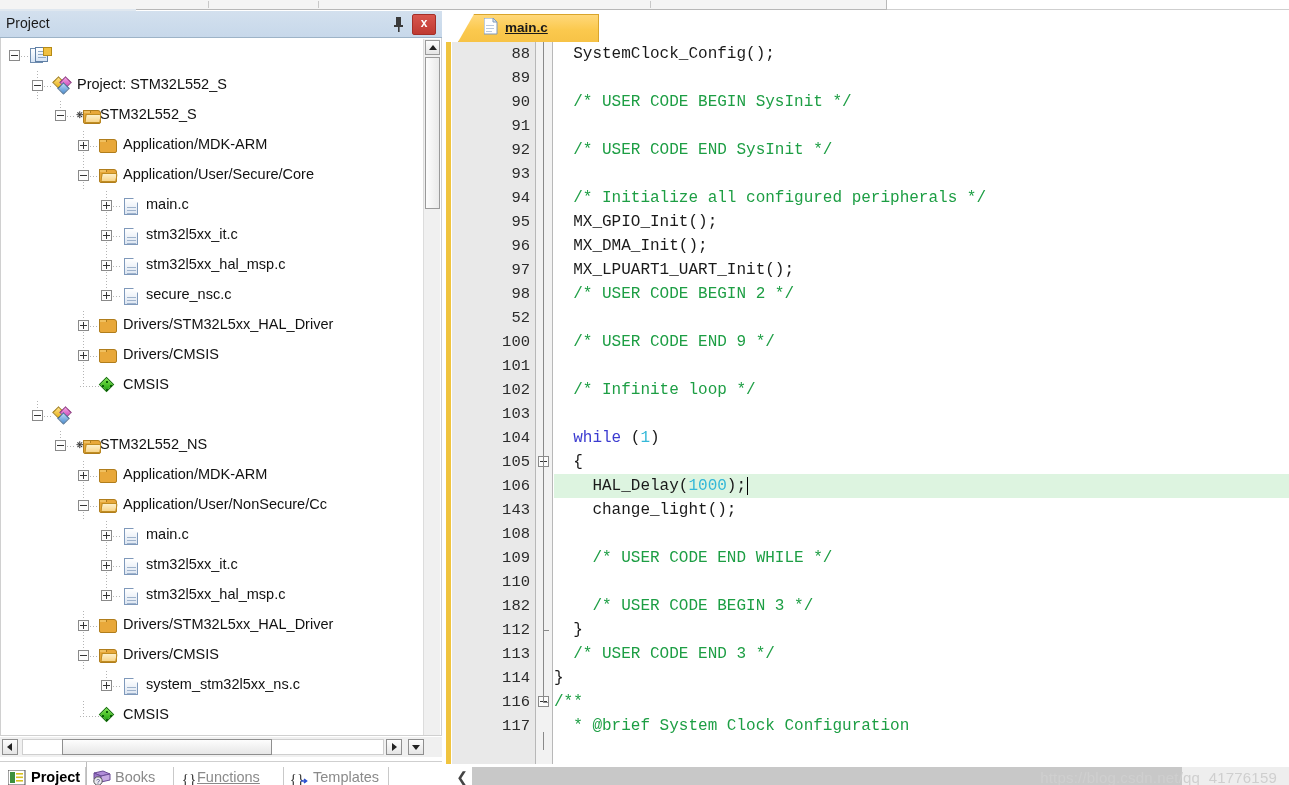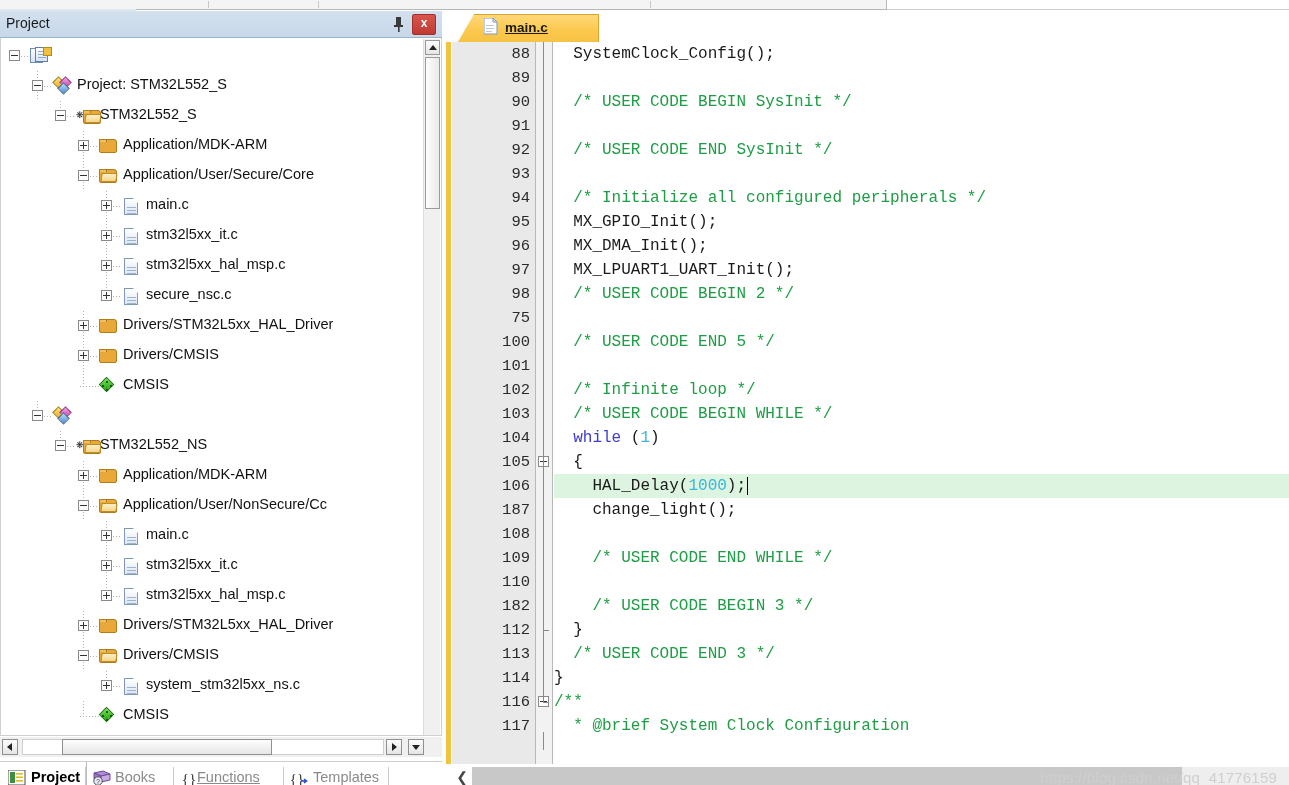--- a/index.html
+++ b/index.html
@@ -597,29 +597,29 @@
           <div class="row"><span class="ln">89</span><span class="tx"><span></span></span></div>
           <div class="row"><span class="ln">90</span><span class="tx"><span class="cm">  /* USER CODE BEGIN SysInit */</span></span></div>
           <div class="row"><span class="ln">91</span><span class="tx"><span></span></span></div>
           <div class="row"><span class="ln">92</span><span class="tx"><span class="cm">  /* USER CODE END SysInit */</span></span></div>
           <div class="row"><span class="ln">93</span><span class="tx"><span></span></span></div>
           <div class="row"><span class="ln">94</span><span class="tx"><span class="cm">  /* Initialize all configured peripherals */</span></span></div>
           <div class="row"><span class="ln">95</span><span class="tx"><span>  MX_GPIO_Init();</span></span></div>
           <div class="row"><span class="ln">96</span><span class="tx"><span>  MX_DMA_Init();</span></span></div>
           <div class="row"><span class="ln">97</span><span class="tx"><span>  MX_LPUART1_UART_Init();</span></span></div>
           <div class="row"><span class="ln">98</span><span class="tx"><span class="cm">  /* USER CODE BEGIN 2 */</span></span></div>
-          <div class="row"><span class="ln">75</span><span class="tx"><span></span></span></div>
-          <div class="row"><span class="ln">100</span><span class="tx"><span class="cm">  /* USER CODE END 5 */</span></span></div>
+          <div class="row"><span class="ln">52</span><span class="tx"><span></span></span></div>
+          <div class="row"><span class="ln">100</span><span class="tx"><span class="cm">  /* USER CODE END 9 */</span></span></div>
           <div class="row"><span class="ln">101</span><span class="tx"><span></span></span></div>
           <div class="row"><span class="ln">102</span><span class="tx"><span class="cm">  /* Infinite loop */</span></span></div>
-          <div class="row"><span class="ln">103</span><span class="tx"><span class="cm">  /* USER CODE BEGIN WHILE */</span></span></div>
+          <div class="row"><span class="ln">103</span></div>
           <div class="row"><span class="ln">104</span><span class="tx"><span>  </span><span class="kw">while</span><span> (</span><span class="num">1</span><span>)</span></span></div>
           <div class="row"><span class="ln">105</span><span class="foldbox"></span><span class="tx"><span>  {</span></span></div>
           <div class="row cur"><span class="hl"></span><span class="ln">106</span><span class="tx"><span>    HAL_Delay(</span><span class="num">1000</span><span>);</span></span><span class="caret" style="left: 192.6px;"></span></div>
-          <div class="row"><span class="ln">187</span><span class="tx"><span>    change_light();</span></span></div>
+          <div class="row"><span class="ln">143</span><span class="tx"><span>    change_light();</span></span></div>
           <div class="row"><span class="ln">108</span><span class="tx"><span></span></span></div>
           <div class="row"><span class="ln">109</span><span class="tx"><span class="cm">    /* USER CODE END WHILE */</span></span></div>
           <div class="row"><span class="ln">110</span><span class="tx"><span></span></span></div>
           <div class="row"><span class="ln">182</span><span class="tx"><span class="cm">    /* USER CODE BEGIN 3 */</span></span></div>
           <div class="row"><span class="ln">112</span><span class="foldend" style="top: 12px;"></span><span class="tx"><span>  }</span></span></div>
           <div class="row"><span class="ln">113</span><span class="tx"><span class="cm">  /* USER CODE END 3 */</span></span></div>
           <div class="row"><span class="ln">114</span><span class="tx"><span>}</span></span></div>
           <div class="row"><span class="ln">116</span><span class="foldbox"></span><span class="tx"><span class="cm">/**</span></span></div>
           <div class="row"><span class="ln">117</span><span class="tx"><span class="cm">  * @brief System Clock Configuration</span></span></div>
           <span class="foldline" style="top: 426px; height: 162px;"></span>

